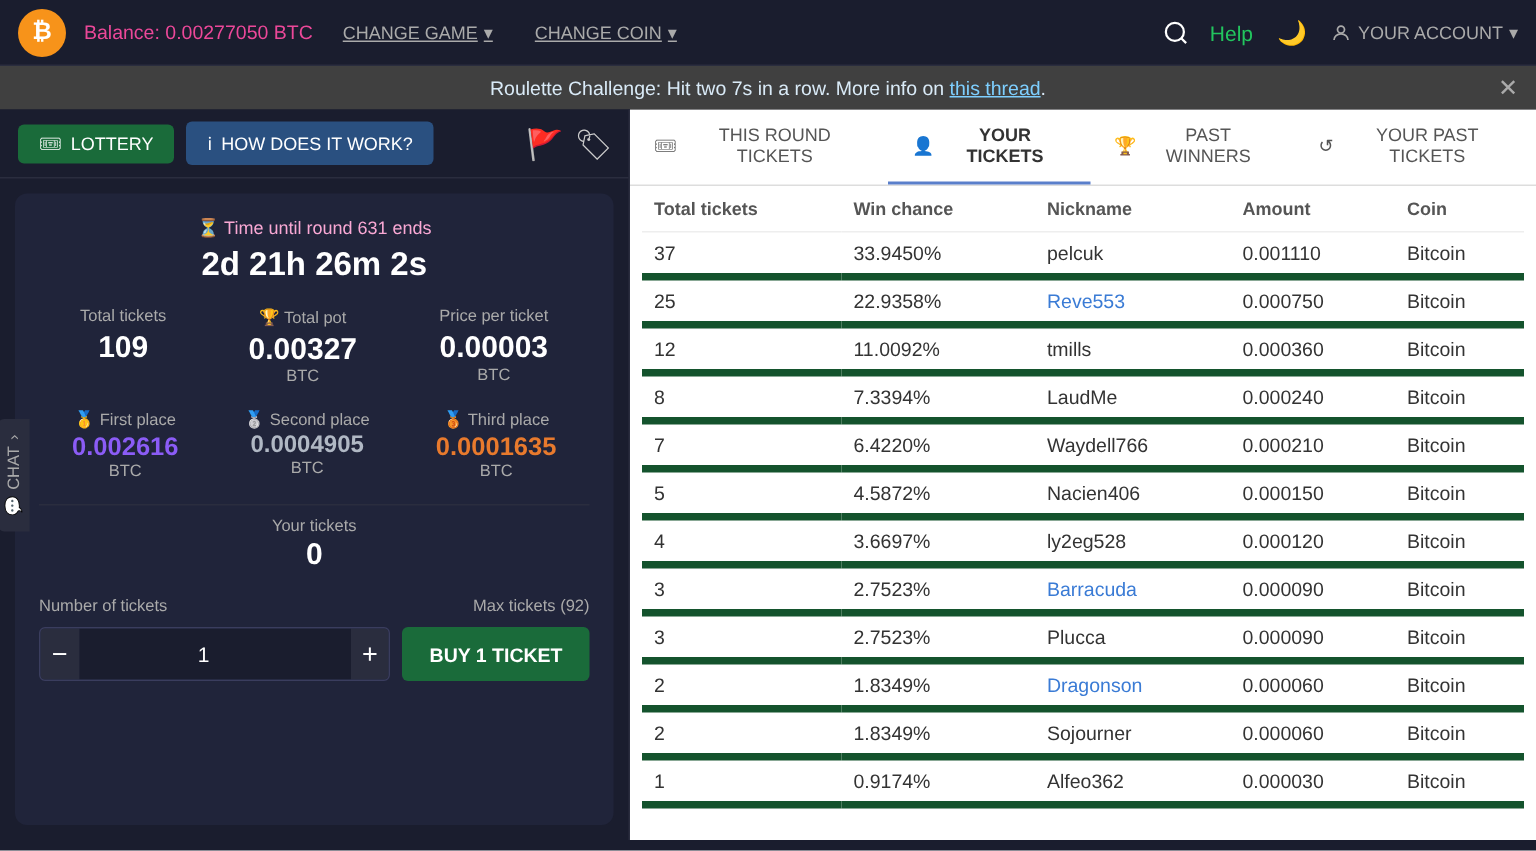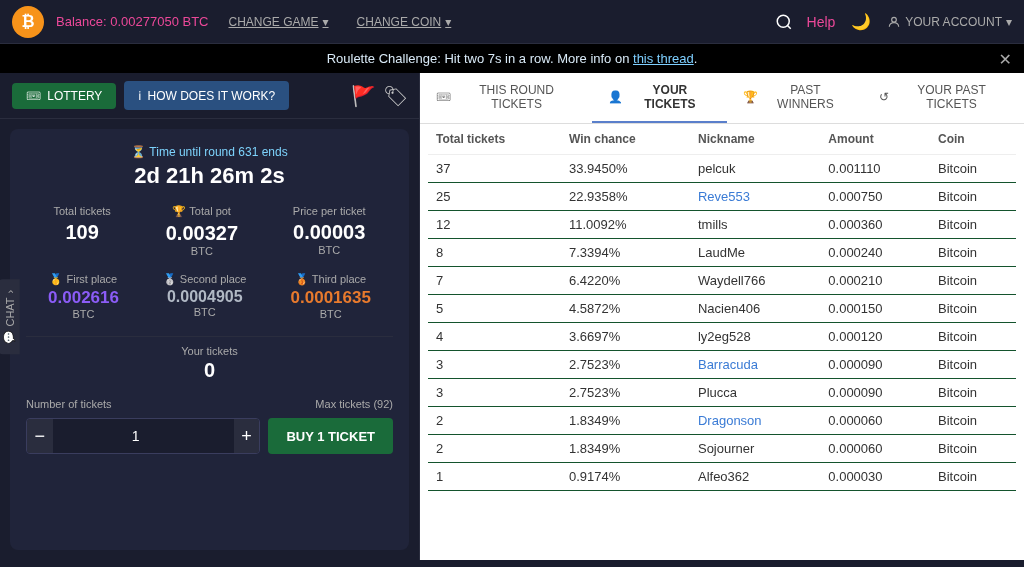--- a/index.html
+++ b/index.html
@@ -28,26 +28,26 @@
     }
     .navbar-btn {
       background: none; border: none; color: #aaa; cursor: pointer; font-size: 12px;
       display: flex; align-items: center; gap: 4px; padding: 4px 8px;
       border-radius: 4px;
       text-decoration: underline;
     }
     .navbar-right {
       margin-left: auto; display: flex; align-items: center; gap: 16px;
     }
-    .navbar-help { color: #ec4899; font-size: 14px; display: flex; align-items: center; gap: 14px; cursor: pointer; }
+    .navbar-help { color: #22c55e; font-size: 14px; display: flex; align-items: center; gap: 14px; cursor: pointer; }
     .navbar-account { color: #aaa; font-size: 12px; display: flex; align-items: center; gap: 4px; cursor: pointer; }
 
     
     .banner {
-      background: #000000;
+      background: #404040;
       color: #d9eaf7;
       text-align: center;
       padding: 7px 40px;
       font-size: 13px;
       position: relative;
     }
     .banner a { color: #7ecfff; text-decoration: underline; }
     .banner-close {
       position: absolute; right: 12px; top: 50%; transform: translateY(-50%);
       color: #aaa; cursor: pointer; font-size: 16px; background: none; border: none;
@@ -90,21 +90,21 @@
     .icon-img { width: 24px; height: 24px; cursor: pointer; }
 
     
     .lottery-box {
       background: #20243a;
       margin: 10px;
       border-radius: 8px;
       padding: 16px;
       flex: 1;
     }
-    .timer-label { text-align: center; color: #7dd3fc; font-size: 12px; margin-bottom: 4px; }
+    .timer-label { text-align: center; color: #f9a8d4; font-size: 12px; margin-bottom: 4px; }
     .timer-value { text-align: center; color: #fff; font-size: 22px; font-weight: bold; margin-bottom: 16px; }
     .stats-row { display: flex; justify-content: space-around; margin-bottom: 16px; }
     .stat-item { text-align: center; }
     .stat-label { color: #aaa; font-size: 11px; margin-bottom: 4px; }
     .stat-value { color: #fff; font-size: 20px; font-weight: bold; }
     .stat-unit { color: #aaa; font-size: 11px; }
     .prizes-row { display: flex; justify-content: space-around; margin-bottom: 16px; }
     .prize-item { text-align: center; }
     .prize-label { color: #aaa; font-size: 11px; margin-bottom: 2px; }
     .prize-value-gold { color: #8b5cf6; font-size: 17px; font-weight: bold; }
@@ -165,21 +165,21 @@
     .data-table {
       flex: 1;
       overflow-y: auto;
       padding: 0 8px;
     }
     table { width: 100%; border-collapse: collapse; }
     thead th {
       text-align: left; padding: 8px 8px; font-size: 12px; color: #555;
       border-bottom: 1px solid #eee; background: #fff; position: sticky; top: 0;
     }
-    tbody tr { border-bottom: 1px solid #14532d; }
+    tbody tr { border-bottom: 5px solid #14532d; }
     tbody td { padding: 6px 8px; font-size: 13px; color: #333; }
     .link-blue { color: #3a7bd5; cursor: pointer; }
   </style>
 </head>
 <body>
 
 <div class="navbar">
   <div class="navbar-logo">₿</div>
   <span class="navbar-balance">Balance: 0.00277050 BTC</span>
   <button class="navbar-btn">

